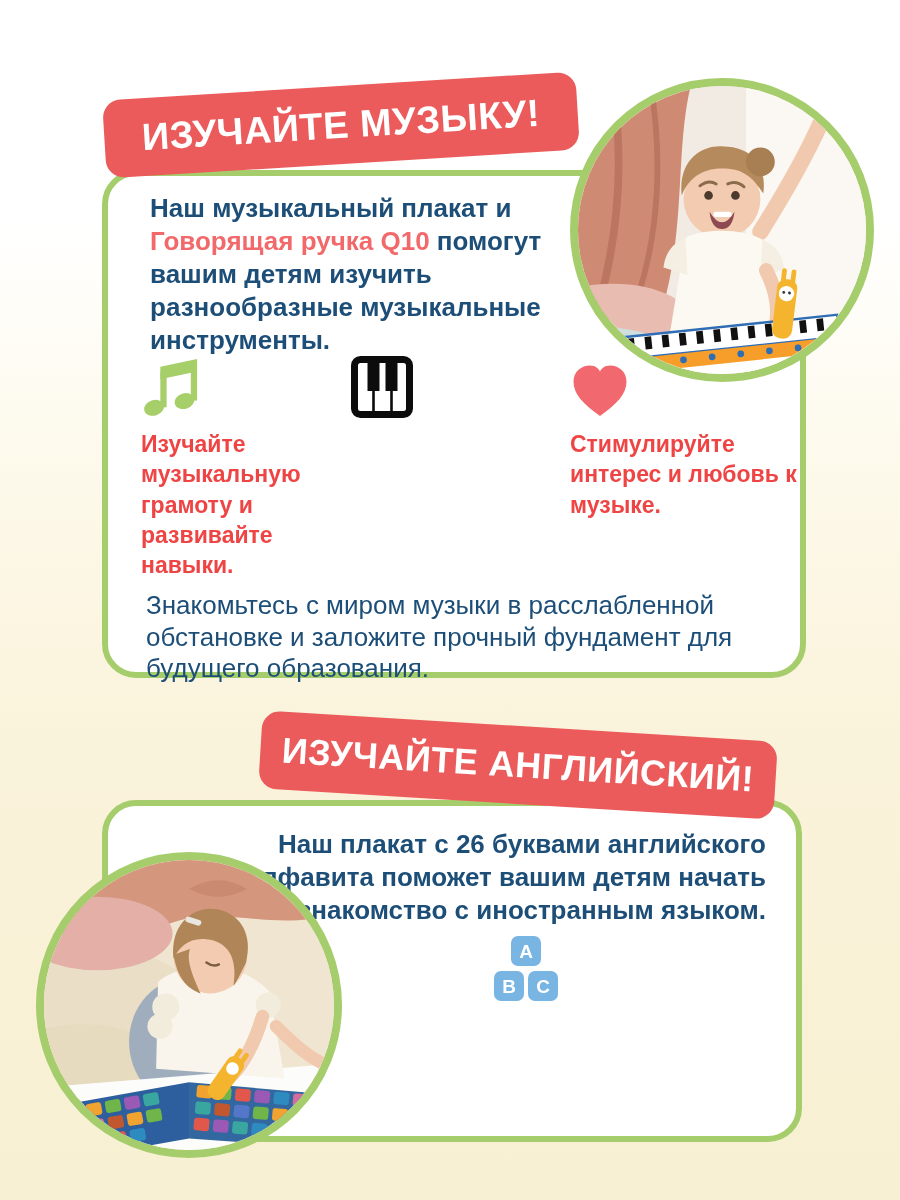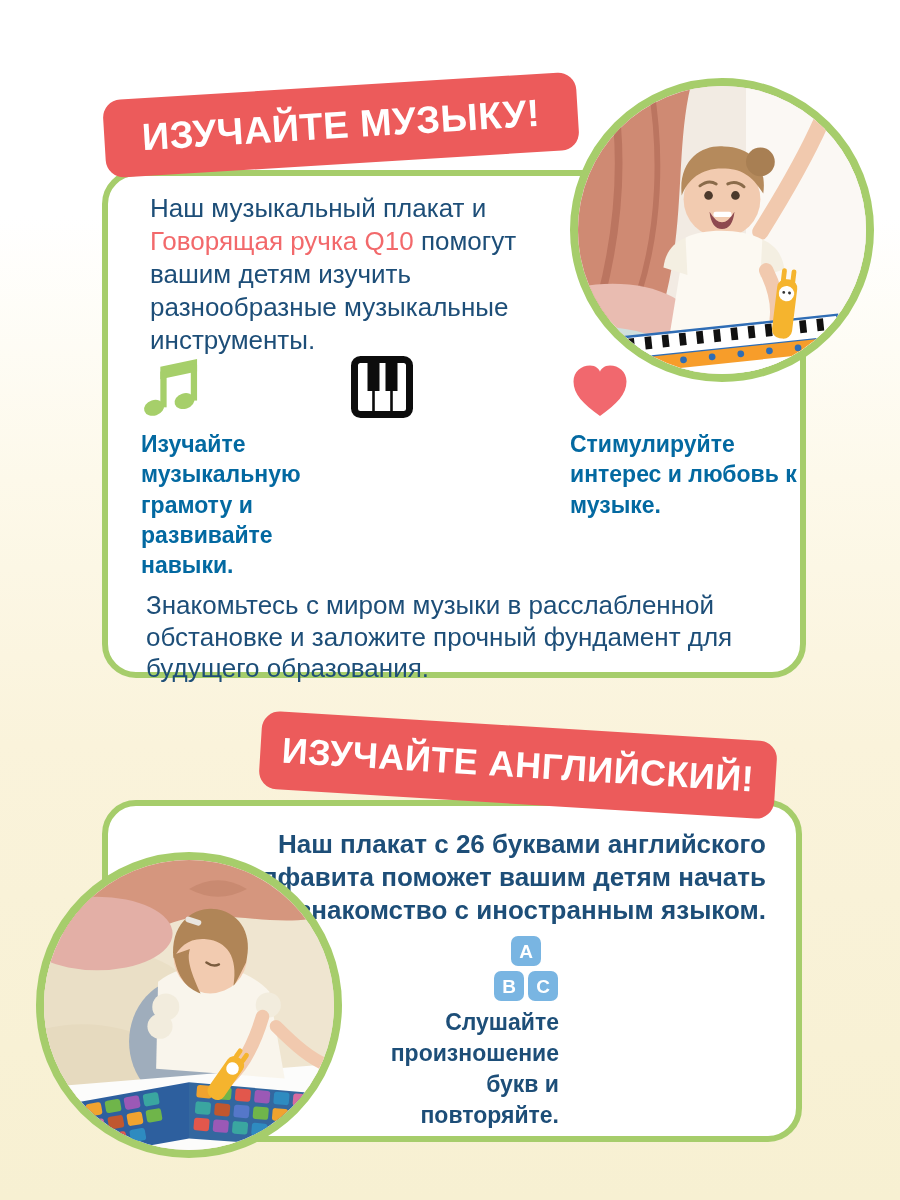--- a/index.html
+++ b/index.html
@@ -13,27 +13,27 @@
     display:flex;align-items:center;justify-content:center;white-space:nowrap;z-index:2;
     letter-spacing:0.5px;text-align:center;}
   .banner1{left:104px;top:86px;width:474px;height:78px;font-size:38px;transform:rotate(-3.5deg);}
   .banner2{left:260px;top:726px;width:516px;height:78px;font-size:36px;transform:rotate(3.5deg);}
   .photo{position:absolute;border-radius:50%;border:8px solid #a6cd6b;box-sizing:border-box;
     overflow:hidden;z-index:3;background:#f2ebe3;}
   .photo1{left:570px;top:78px;width:304px;height:304px;}
   .photo2{left:36px;top:852px;width:306px;height:306px;}
   .photo svg{display:block;width:100%;height:100%;}
   .intro{position:absolute;left:42px;top:16px;width:452px;font-size:26px;line-height:1.27;
-    font-weight:normal;color:#1d4e78;margin:0;}
+    font-weight:bold;color:#1d4e78;margin:0;}
   .accent{color:#f2696b;}
   .outro{position:absolute;left:38px;top:414px;width:660px;font-size:26px;line-height:1.22;
     font-weight:normal;color:#1d4e78;margin:0;}
   .fcol{position:absolute;top:175px;}
   .fcol .icon{height:68px;display:flex;align-items:flex-end;}
-  .fcol p{margin:10px 0 0 0;font-size:23px;line-height:1.32;font-weight:bold;color:#0369a1;}
+  .fcol p{margin:10px 0 0 0;font-size:23px;line-height:1.32;font-weight:bold;color:#ef4444;}
   .fcol1{left:33px;width:182px;}
   .fcol2{left:242px;width:198px;}
   .fcol3{left:462px;width:228px;}
   .intro2{position:absolute;right:30px;top:22px;width:540px;text-align:right;font-size:26px;
     line-height:1.27;font-weight:bold;color:#1d4e78;margin:0;}
   .ecol{position:absolute;top:123px;text-align:right;}
   .ecol .icon{height:74px;display:flex;align-items:flex-end;justify-content:flex-end;}
   .ecol p{margin:4px 0 0 0;font-size:23px;line-height:1.35;font-weight:bold;color:#1d4e78;}
   .ecol1{right:237px;width:200px;}
   .ecol2{right:24px;width:218px;}
@@ -157,21 +157,20 @@
       <div class="icon">
         <svg width="66" height="68" viewBox="0 0 66 68">
           <rect x="18" y="1" width="30" height="30" rx="7" fill="#79b5e2"></rect>
           <rect x="1" y="36" width="30" height="30" rx="7" fill="#79b5e2"></rect>
           <rect x="35" y="36" width="30" height="30" rx="7" fill="#79b5e2"></rect>
           <text class="blockletter" x="33" y="23" text-anchor="middle">A</text>
           <text class="blockletter" x="16" y="58" text-anchor="middle">B</text>
           <text class="blockletter" x="50" y="58" text-anchor="middle">C</text>
         </svg>
       </div>
-      <p>Слушайте произношение букв и повторяйте.</p>
     </div>
 
   </section>
 
   <div class="banner banner2">
     <span>ИЗУЧАЙТЕ АНГЛИЙСКИЙ!</span>
   </div>
 
   <div class="photo photo2">
     <svg viewBox="0 0 300 300">

